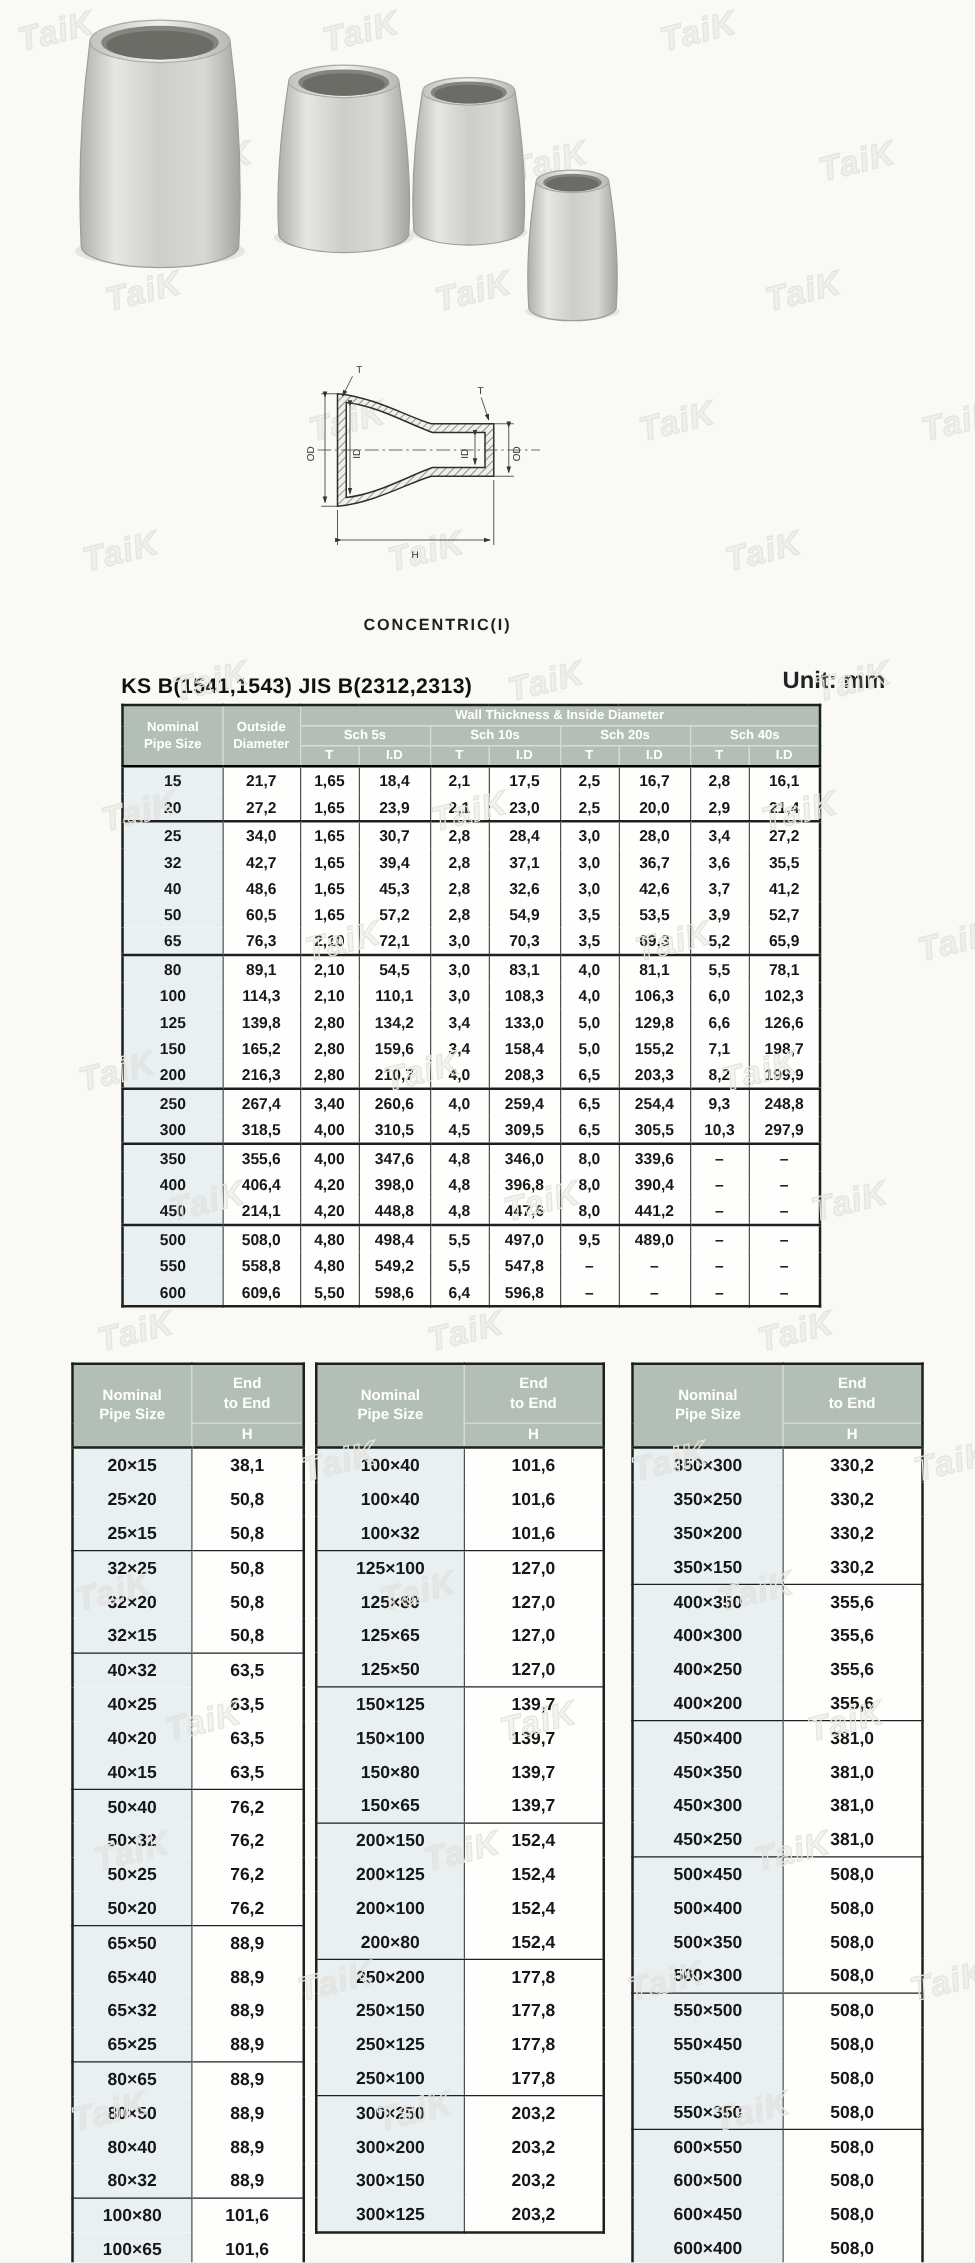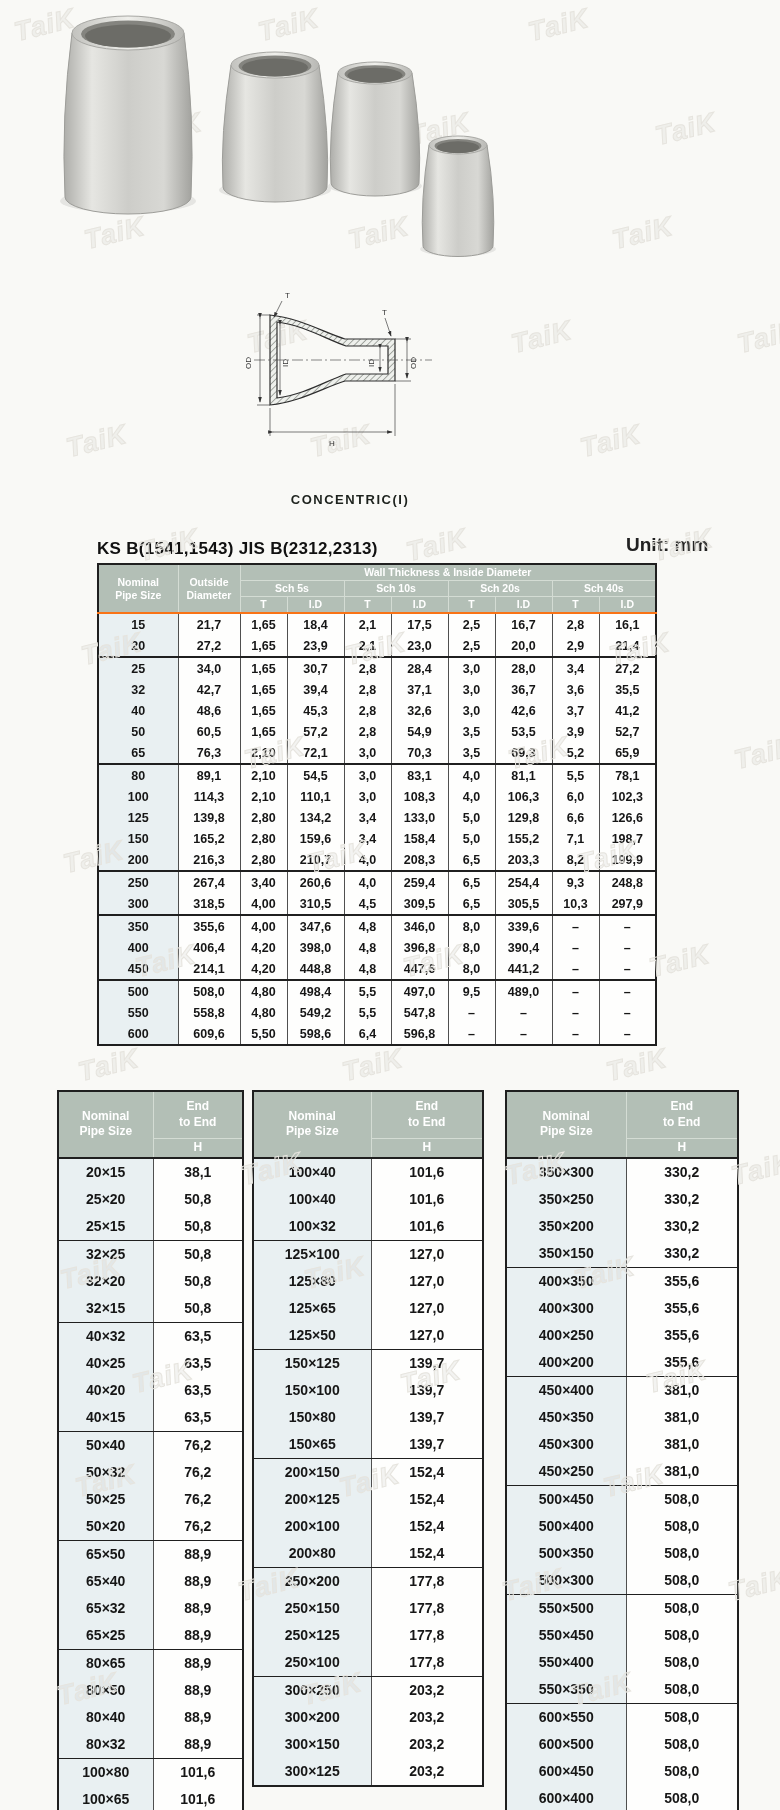--- a/index.html
+++ b/index.html
@@ -31,21 +31,21 @@
     border-collapse:collapse;table-layout:fixed;
     border:2px solid #1f1f1f;background:#fefefd;
   }
   .mtable th{
     background:#b3bfb6;color:#fff;font-weight:bold;font-size:10.5px;
     border:1px solid #d4dcd4;padding:1px 0;line-height:1.25;
     white-space:pre-line;text-align:center;
   }
   .mtable thead th{height:12px;}
   .mtable th.tall{height:auto;}
-  .mtable tbody tr:first-child td{border-top:2px solid #f97316;}
+  .mtable tbody tr:first-child td{border-top:2px solid #000000;}
   .mtable td{
     border-left:1px solid #4f4f4f;text-align:center;font-size:12.5px;
     font-weight:600;height:21px;padding:0;color:#161616;background:#fefefd;
   }
   .mtable td.first{background:#e9f0f2;}
   .mtable tr.group-end td{border-bottom:2px solid #1f1f1f;}
 
   
   .etable{
     position:absolute;top:1090px;border-collapse:collapse;table-layout:fixed;

